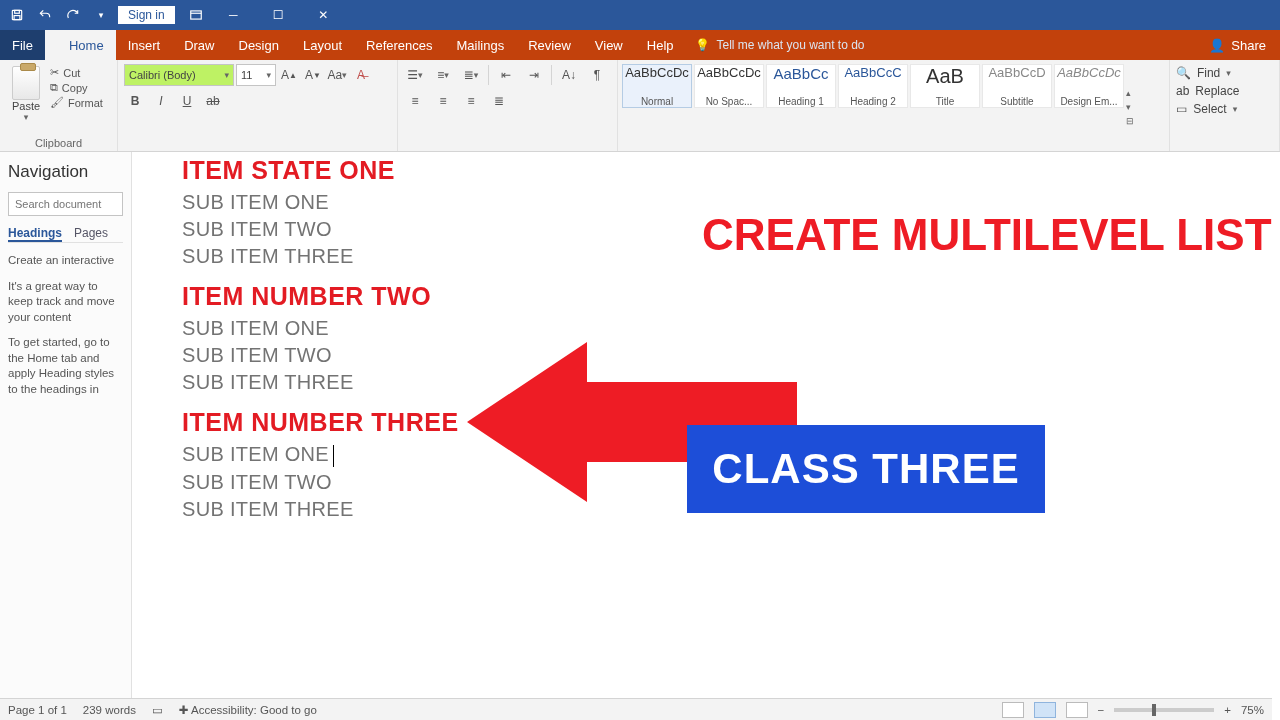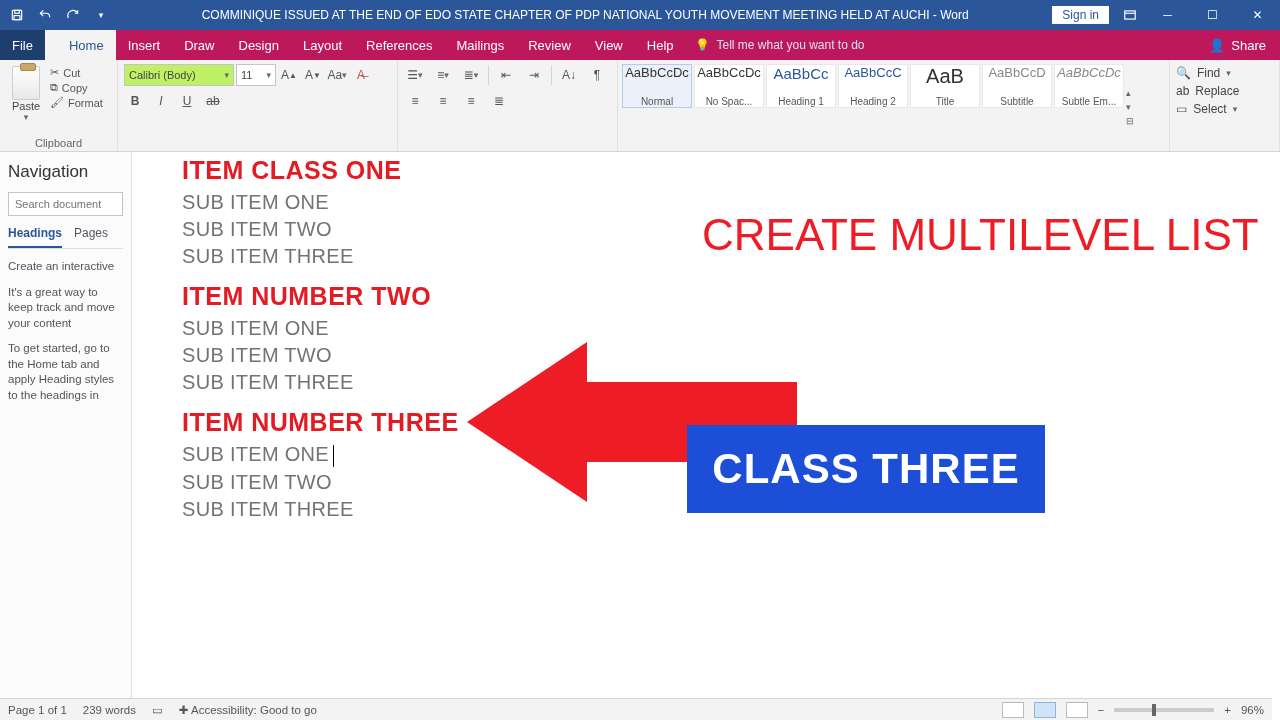--- a/index.html
+++ b/index.html
@@ -9,21 +9,21 @@
 .titlebar { height: 30px; background: #2b579a; color: #fff; display: flex; align-items: center; font-size: 12px; }
 .titlebar .qat { display: flex; align-items: center; padding: 0 8px; gap: 10px; }
 .titlebar .qat .iconbtn { width: 18px; height: 18px; display: flex; align-items: center; justify-content: center; color: #fff; font-size: 13px; }
 .titlebar .title-center { flex: 1; text-align: center; font-size: 12px; white-space: nowrap; overflow: hidden; }
 .titlebar .winctrl { display: flex; align-items: center; gap: 0; }
 .titlebar .winctrl .wbtn { width: 45px; height: 30px; display: flex; align-items: center; justify-content: center; color: #fff; font-size: 12px; }
 .signin { background: #fff; color: #2b579a; padding: 2px 10px; font-size: 12px; margin-right: 6px; }
 .titlebar .ribdisp { width: 30px; height: 30px; display: flex; align-items: center; justify-content: center; }
 
 
-.ribbontabs { height: 30px; background: #be185d; display: flex; align-items: stretch; color: #fff; font-size: 13px; }
+.ribbontabs { height: 30px; background: #c2410c; display: flex; align-items: stretch; color: #fff; font-size: 13px; }
 .ribbontabs .tab { padding: 0 12px; display: flex; align-items: center; cursor: pointer; }
 .ribbontabs .tab.file { background: #1e3e6e; }
 .ribbontabs .tab.active { background: #f3f3f3; color: #2b579a; padding-left: 24px; }
 .ribbontabs .tellme { display: flex; align-items: center; gap: 6px; padding: 0 10px; color: #dbe4f0; font-size: 12px;}
 .ribbontabs .spacer { flex: 1; }
 .ribbontabs .share { padding: 0 14px; display: flex; align-items: center; gap: 6px; }
 
 
 .ribbon { height: 92px; background: #f3f3f3; border-bottom: 1px solid #d4d4d4; display: flex; align-items: stretch; font-size: 12px; color: #444; overflow:hidden;}
 .group { border-right: 1px solid #e1e1e1; padding: 4px 6px 2px 6px; display: flex; flex-direction: column; justify-content: space-between; }
@@ -57,33 +57,33 @@
 
 .editgroup{ width:110px;}
 .editgroup .erow{display:flex; align-items:center; gap:6px; font-size:12px; color:#444; padding:2px 0;}
 
 
 .workspace { position: absolute; top: 152px; left: 0; right: 0; bottom: 22px; background: #fff; display:flex;}
 .navpane { width: 132px; border-right: 1px solid #e1e1e1; padding: 10px 8px; font-size: 12px; color:#444; overflow:hidden; background:#fbfbfb;}
 .navpane h3 { font-size: 17px; font-weight: 400; color:#333; margin-bottom:10px;}
 .navsearch { width: 100%; height: 24px; border:1px solid #c4c4c4; background:#fff; font-size:11px; padding:0 6px; color:#888; margin-bottom:10px;}
 .navtabs { display:flex; gap:12px; font-size:12px; margin-bottom:10px; border-bottom:1px solid #e1e1e1;}
-.navtabs .nt{padding-bottom:6px; color:#556;}
+.navtabs .nt{color:#556;}
 .navtabs .nt.active{color:#2b579a; border-bottom:2px solid #2b579a; font-weight:600;}
 .navbody p{font-size:11.5px; color:#555; margin-bottom:10px; line-height:1.35;}
 
 .docarea{ flex:1; position:relative; background:#fff;}
 .doccontent{ position:absolute; left:50px; top:0; right:20px; bottom:0; padding-top:0;}
 .item-h { color:#e31b23; font-weight:700; font-size:25px; letter-spacing:0.5px; margin-top:14px; margin-bottom:6px;}
 .item-h.first{margin-top:4px;}
 .sub-i { color:#737373; font-size:20px; margin:4px 0; letter-spacing:0.3px;}
 .cursor{display:inline-block; width:1px; height:22px; background:#000; vertical-align:middle; margin-left:4px;}
 
 
-.overlay-title{ position:absolute; left:570px; top:60px; color:#ee1c25; font-weight:400; font-size:44px; line-height:1.05; font-family:Arial, sans-serif; letter-spacing:0px; text-align:center;}
+.overlay-title{ position:absolute; left:570px; top:60px; color:#ee1c25; font-weight:700; font-size:44px; line-height:1.05; font-family:Arial, sans-serif; letter-spacing:0px; text-align:center;}
 .arrowbox{position:absolute; left:335px; top:190px; width:330px; height:160px;}
 .arrowbox svg{width:100%; height:100%;}
 .classbadge{position:absolute; left:555px; top:273px; width:358px; height:88px; background:#1d4ed8; color:#fff; display:flex; align-items:center; justify-content:center; font-weight:900; font-size:42px; font-family:Arial,sans-serif; letter-spacing:1px;}
 
 
 .statusbar{ position:absolute; left:0; right:8px; bottom:0; height:22px; background:#f3f3f3; border-top:1px solid #d4d4d4; display:flex; align-items:center; font-size:11.5px; color:#555; padding:0 8px; gap:16px;}
 .statusbar .sright{margin-left:auto; display:flex; align-items:center; gap:10px;}
 .viewbtn{width:22px;height:16px;border:1px solid #bbb; background:#fff;}
 .viewbtn.active{background:#d0e3f7; border-color:#8fb4dd;}
 .zoomslider{width:100px;height:4px;background:#ccc;position:relative;}
@@ -113,21 +113,20 @@
         </svg>
       </span>
     <span class="iconbtn">
         <svg class="ico" viewBox="0 0 24 24" fill="none" stroke="#fff" stroke-width="2">
           <path d="M20 9A8 8 0 104 17"></path>
           <path d="M20 4v5h-5"></path>
         </svg>
       </span>
     <span class="iconbtn" style="font-size:9px;">▾</span>
   </div>
-  <div class="title-center">COMMINIQUE ISSUED AT THE END OF EDO STATE CHAPTER OF PDP NATIONAL YOUTH MOVEMENT MEETING HELD AT AUCHI  -  Word</div>
   <div class="signin">Sign in</div>
   <div class="ribdisp">
       <svg width="14" height="14" viewBox="0 0 24 24" fill="none" stroke="#fff" stroke-width="2">
         <rect x="3" y="5" width="18" height="14"></rect>
         <path d="M3 9h18"></path>
       </svg>
     </div>
   <div class="winctrl">
     <div class="wbtn">─</div>
     <div class="wbtn">☐</div>
@@ -261,21 +260,21 @@
     <div class="stylebox">
         <div class="samplebig">AaB</div>
         <div>Title</div>
       </div>
     <div class="stylebox">
         <div class="sample" style="color:#888;">AaBbCcD</div>
         <div>Subtitle</div>
       </div>
     <div class="stylebox">
         <div class="sample" style="font-style:italic;color:#888;">AaBbCcDc</div>
-        <div>Subtle Em...</div>
+        <div>Design Em...</div>
       </div>
     <div class="gallerymore">
         <span class="chev">▴</span>
         <span class="chev">▾</span>
         <span class="chev">⊟</span>
       </div>
   </div>
 
   <div class="group editgroup">
     <div>
@@ -308,21 +307,21 @@
     </div>
     <div class="navbody">
       <p>Create an interactive</p>
       <p>It's a great way to keep track and move your content</p>
       <p>To get started, go to the Home tab and apply Heading styles to the headings in</p>
     </div>
   </div>
 
   <div class="docarea">
     <div class="doccontent">
-      <div class="item-h first">ITEM CLASS ONE</div>
+      <div class="item-h first">ITEM STATE ONE</div>
       <div class="sub-i">SUB ITEM ONE</div>
       <div class="sub-i">SUB ITEM TWO</div>
       <div class="sub-i">SUB ITEM THREE</div>
       <div class="item-h">ITEM NUMBER TWO</div>
       <div class="sub-i">SUB ITEM ONE</div>
       <div class="sub-i">SUB ITEM TWO</div>
       <div class="sub-i">SUB ITEM THREE</div>
       <div class="item-h">ITEM NUMBER THREE</div>
       <div class="sub-i"><span>SUB ITEM ONE</span><span class="cursor"></span></div>
       <div class="sub-i">SUB ITEM TWO</div>
@@ -346,15 +345,15 @@
   <span>239 words</span>
   <span>▭</span>
   <span>✚ <span>Accessibility: Good to go</span></span>
   <div class="sright">
     <div class="viewbtn"></div>
     <div class="viewbtn active"></div>
     <div class="viewbtn"></div>
     <span>−</span>
     <div class="zoomslider"></div>
     <span>+</span>
-    <span>96%</span>
+    <span>75%</span>
   </div>
 </div>
 
 </body></html>

